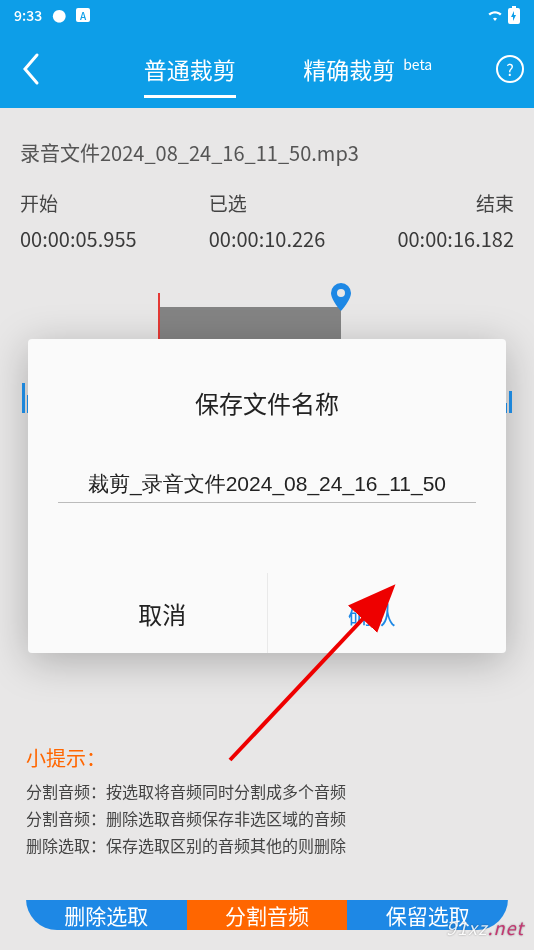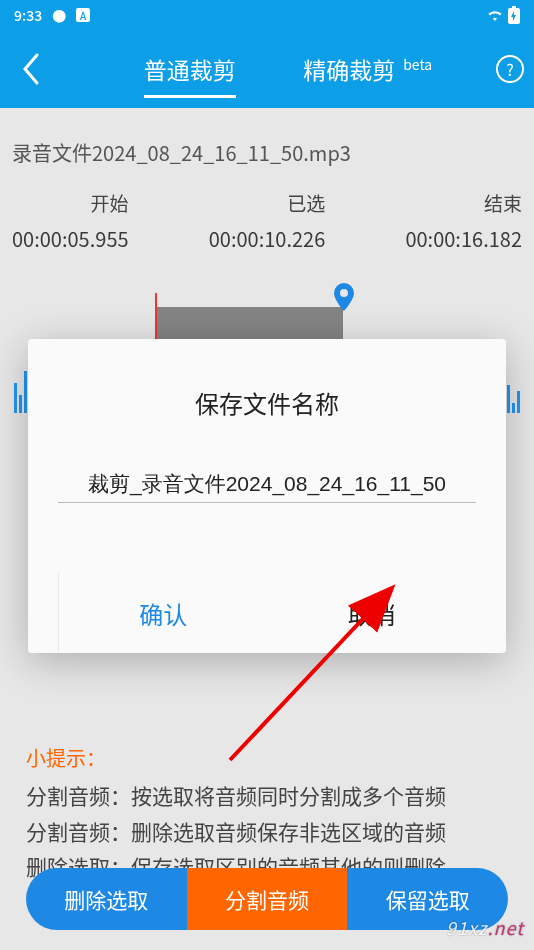--- a/index.html
+++ b/index.html
@@ -36,45 +36,45 @@
       color: #fff;
     }
     .back-btn { width: 40px; height: 40px; display:flex; align-items:center; justify-content:center; }
     .tabs { flex: 1; display: flex; justify-content: space-around; padding: 0 30px 0 60px; align-items: flex-start; }
     .tab { font-size: 23px; padding: 8px 0; position: relative; }
     .tab.active::after { content:""; position:absolute; bottom:-4px; left:0; right:0; height:3px; background:#fff; }
     .tab sup { font-size: 14px; margin-left: 8px; }
     .help-btn { width: 40px; height: 40px; display:flex; align-items:center; justify-content:center; border:2px solid #fff; border-radius:50%; width:28px; height:28px; font-size:16px; }
 
     
-    .content { padding: 30px 12px 10px; }
+    .content { padding: 30px 20px 10px; }
     .file-name { font-size: 20px; color:#555; margin-bottom: 22px; }
 
     .time-row { display:flex; justify-content:space-between; margin-bottom: 6px; }
-    .time-col { text-align:right; }
+    .time-col { text-align:left; }
     .time-col.center { }
     .time-col.right { text-align:right; }
     .time-label { font-size:19px; color:#444; }
     .time-val { font-size:20px; color:#3a3a3a; margin-top:8px; }
 
     
     .waveform-area { position:relative; height:120px; margin-top:40px; }
     .waveform { position:absolute; bottom:0; left:0; right:0; height:95px; display:flex; align-items:flex-end; gap:2px; padding:0 2px; }
     .bar { width:5px; background:#2196f3; }
     .selection { position:absolute; top:14px; bottom:0; background:rgba(90,90,90,0.7); }
     .selection-start-line { position:absolute; top:0; bottom:0; width:2px; background:#e53935; }
     .marker { position:absolute; top:-10px; width:20px; height:28px; transform:translateX(-50%); }
 
     
     .tips { padding: 0 26px; }
     .tips-title { color:#ff6600; font-size:20px; margin:320px 0 6px; }
-    .tips-line { color:#444; font-size:21px; line-height:1.7; }
-
-    
-    .bottom-bar { position:absolute; bottom:20px; left:26px; right:26px; height:62px; display:flex; border-radius:32px; overflow:hidden; }
+    .tips-line { color:#444; font-size:16px; line-height:1.7; }
+
+    
+    .bottom-bar { position:absolute; bottom:20px; left:26px; right:26px; height:62px; display:flex; border-radius:32px; overflow:hidden;align-items:flex-end; }
     .bottom-btn { flex:1; display:flex; align-items:center; justify-content:center; font-size:21px; color:#fff; }
     .bottom-btn.blue { background:#1e88e5; }
     .bottom-btn.orange { background:#ff6600; }
 
     
     .dialog-backdrop { position:absolute; inset:0; display:flex; align-items:center; justify-content:center; z-index:50;margin-top:48px; }
     .dialog {
       width: 478px;
       background:#fafafa;
       border-radius:4px;
@@ -273,22 +273,22 @@
   <div class="bottom-btn blue">删除选取</div>
   <div class="bottom-btn orange">分割音频</div>
   <div class="bottom-btn blue">保留选取</div>
 </div>
 
 <div class="dialog-backdrop">
   <div class="dialog">
     <div class="dialog-title">保存文件名称</div>
     <input class="dialog-input" type="text" value="裁剪_录音文件2024_08_24_16_11_50" style="">
     <div class="dialog-actions">
+      <div class="dialog-action cancel">取消</div>
       <div class="dialog-action confirm">确认</div>
-      <div class="dialog-action cancel">取消</div>
     </div>
   </div>
 </div>
 
 <svg class="arrow" style="left:220px;top:570px;" width="190" height="200">
   <defs>
       <marker id="ah" markerWidth="12" markerHeight="12" refX="10" refY="5" orient="auto">
         <path d="M0,0 L12,5 L0,10 z" fill="#e00"></path>
       </marker>
     </defs>

